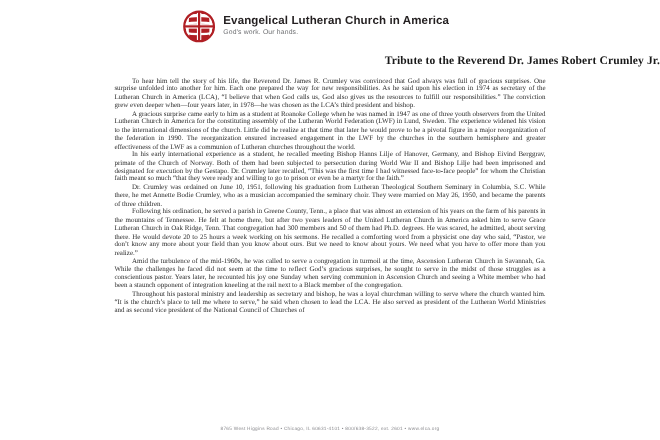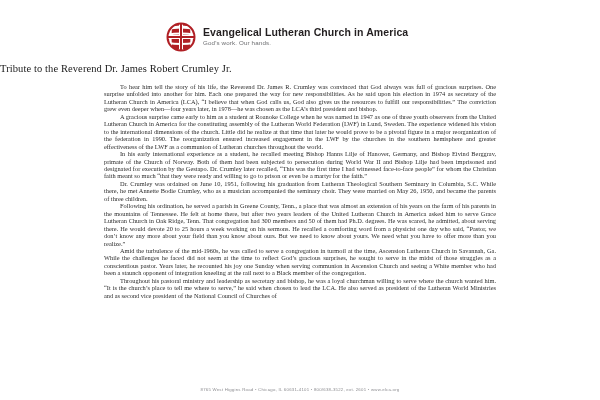--- a/index.html
+++ b/index.html
@@ -20,21 +20,21 @@
     height: 400px;
     box-sizing: border-box;
     position: relative;
     background: #ffffff;
   }
 
   
   .letterhead {
     display: flex;
     align-items: center;
-    padding: 22px 0 0 166px;
+    padding: 9px 0 0 166px;
   }
 
   .logo-mark {
     width: 30px;
     height: 30px;
     flex: 0 0 30px;
     position: relative;
   }
 
   .logo-words {
@@ -55,23 +55,23 @@
     font-family: "Liberation Sans", sans-serif;
     font-size: 6.2px;
     color: #6d6e71;
     margin-top: 2.5px;
     letter-spacing: 0.15px;
     white-space: nowrap;
   }
 
   
   .doc-title {
-    text-align: left;
+    text-align: right;
     font-family: "Liberation Serif", serif;
-    font-weight: normal;
+    font-weight: bold;
     font-size: 10.5px;
     color: #1a1a1a;
     margin: 11px 0 0 0;
     letter-spacing: 0.1px;
   }
 
   
   .body-copy {
     margin: 9px auto 0 auto;
     width: 392px;

